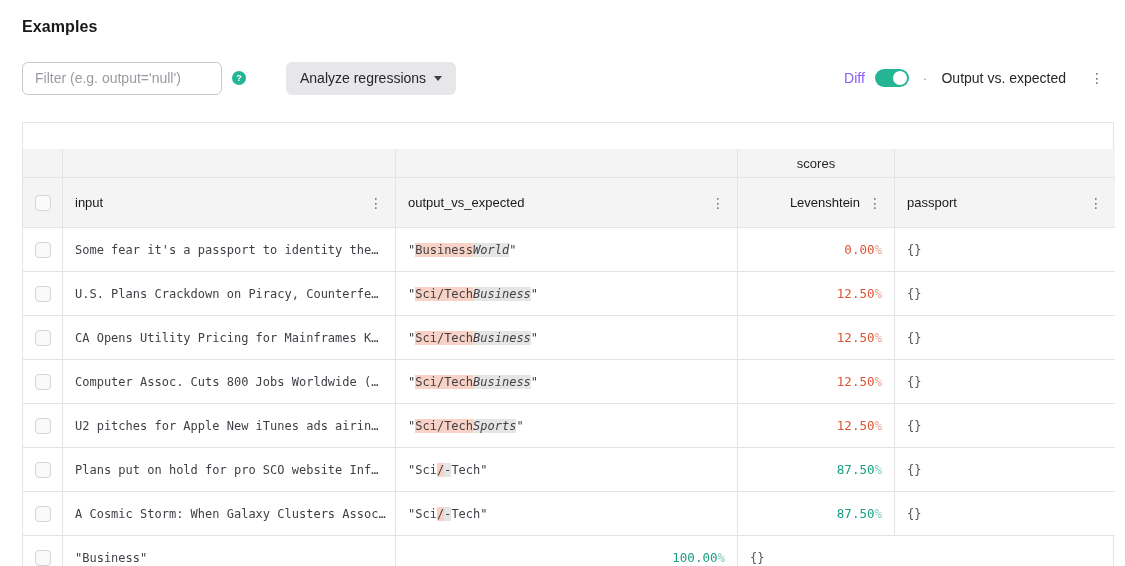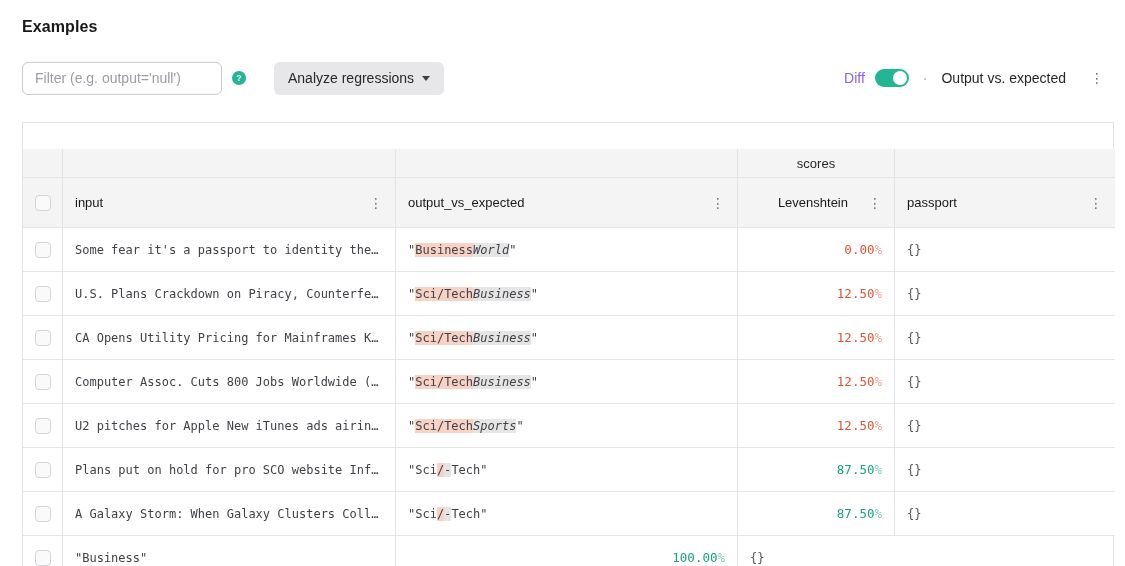--- a/index.html
+++ b/index.html
@@ -11,21 +11,21 @@
 
   
   .toolbar { margin-top:25px; display:flex; align-items:center; height:34px; }
   .toolbar-left { display:flex; align-items:center; }
   .filter-input { width:200px; height:33px; border:1px solid #c9c9ce; border-radius:6px;
     padding:0 12px; font-size:14px; color:#3f3f46; outline:none; background:#fff; }
   .filter-input::placeholder { color:#9b9ba3; }
   .help-icon { width:14px; height:14px; border-radius:50%; background:#24b694; color:#ffffff;
     font-size:9px; font-weight:700; display:flex; align-items:center; justify-content:center;
     margin-left:10px; cursor:pointer; }
-  .analyze-btn { margin-left:28px; height:33px; background:#e7e7e9; border:none; border-radius:6px;
+  .analyze-btn { margin-left:40px; height:33px; background:#e7e7e9; border:none; border-radius:6px;
     padding:0 14px; font-size:14px; color:#27272a; font-family:"Liberation Sans",sans-serif;
     display:flex; align-items:center; gap:8px; cursor:pointer; }
   .caret-down { width:0; height:0; border-left:4.5px solid transparent; border-right:4.5px solid transparent;
     border-top:5.5px solid #3f3f46; display:inline-block; }
 
   .toolbar-right { margin-left:auto; display:flex; align-items:center; padding-right:12px; }
   .diff-label { font-size:14px; color:#8b5cf6; margin-right:10px;margin-left:16px; }
   .toggle { width:34px; height:18px; border-radius:9px; background:#24b694; position:relative; cursor:pointer; }
   .toggle-knob { position:absolute; top:2px; right:2px; width:14px; height:14px; border-radius:50%; background:#fff; }
   .dot-sep { color:#a1a1aa; margin:0 14px; font-size:14px; }
@@ -39,21 +39,21 @@
   .trow { display:grid; grid-template-columns:40px 333px 342px 157px 220px; }
   .cell { border-right:1px solid #e4e4e7; border-bottom:1px solid #e4e4e7;
     display:flex; align-items:center; padding:0 12px; overflow:hidden; white-space:nowrap; }
   .cell:last-child { border-right:none; }
 
   .group-row .cell { height:29px; background:#f4f4f5; justify-content:center;margin-top:26px; }
   .group-label { font-size:13px; color:#27272a; }
 
   .header-row .cell { height:50px; background:#f4f4f5; color:#18181b; font-weight:500; }
   .hdr-flex { display:flex; align-items:center; justify-content:space-between; width:100%; }
-  .hdr-right { justify-content:flex-end; gap:20px; }
+  .hdr-right { justify-content:flex-end; gap:8px; }
 
   .checkbox { width:16px; height:16px; border:1.5px solid #d4d4d8; border-radius:4px;
     background:#fafafa; flex:0 0 auto; cursor:pointer; }
   .col-check { justify-content:center; }
 
   .mono { font-family:"DejaVu Sans Mono","Liberation Mono",monospace; font-size:12px; color:#3f3f46; }
   .data-row .cell { height:44px; background:#fff; }
   .diff-del { background:#f8d3c5; }
   .diff-ins { background:#e5e5e5;font-style:italic; }
 
@@ -231,21 +231,21 @@
           </div>
           <div class="cell score-cell">
             <div class="score tone-high">87.50<span class="pct">%</span></div>
           </div>
           <div class="cell mono meta-cell">{}</div>
         </div>
         <div class="trow data-row">
           <div class="cell col-check">
             <div class="checkbox"></div>
           </div>
-          <div class="cell mono">A Galaxy Storm: When Galaxy Clusters Coll…</div>
+          <div class="cell mono">A Cosmic Storm: When Galaxy Clusters Assoc…</div>
           <div class="cell mono">
             <span>"Sci</span>
             <span class="diff-del">/</span>
             <span class="diff-ins">-</span>
             <span>Tech"</span>
           </div>
           <div class="cell score-cell">
             <div class="score tone-high">87.50<span class="pct">%</span></div>
           </div>
           <div class="cell mono meta-cell">{}</div>

